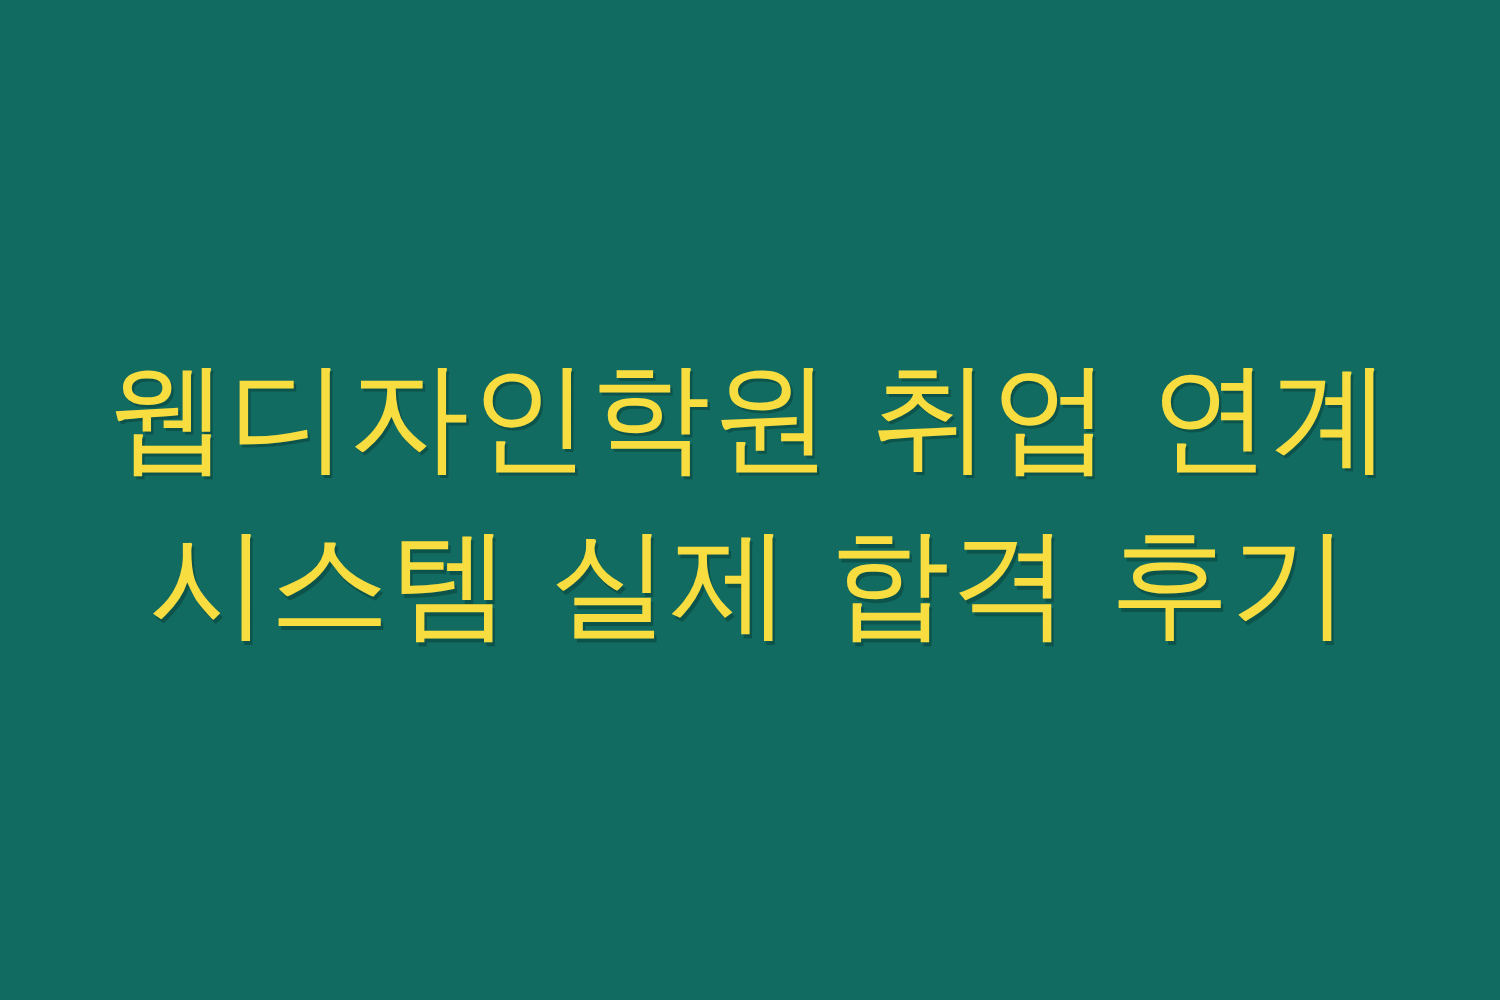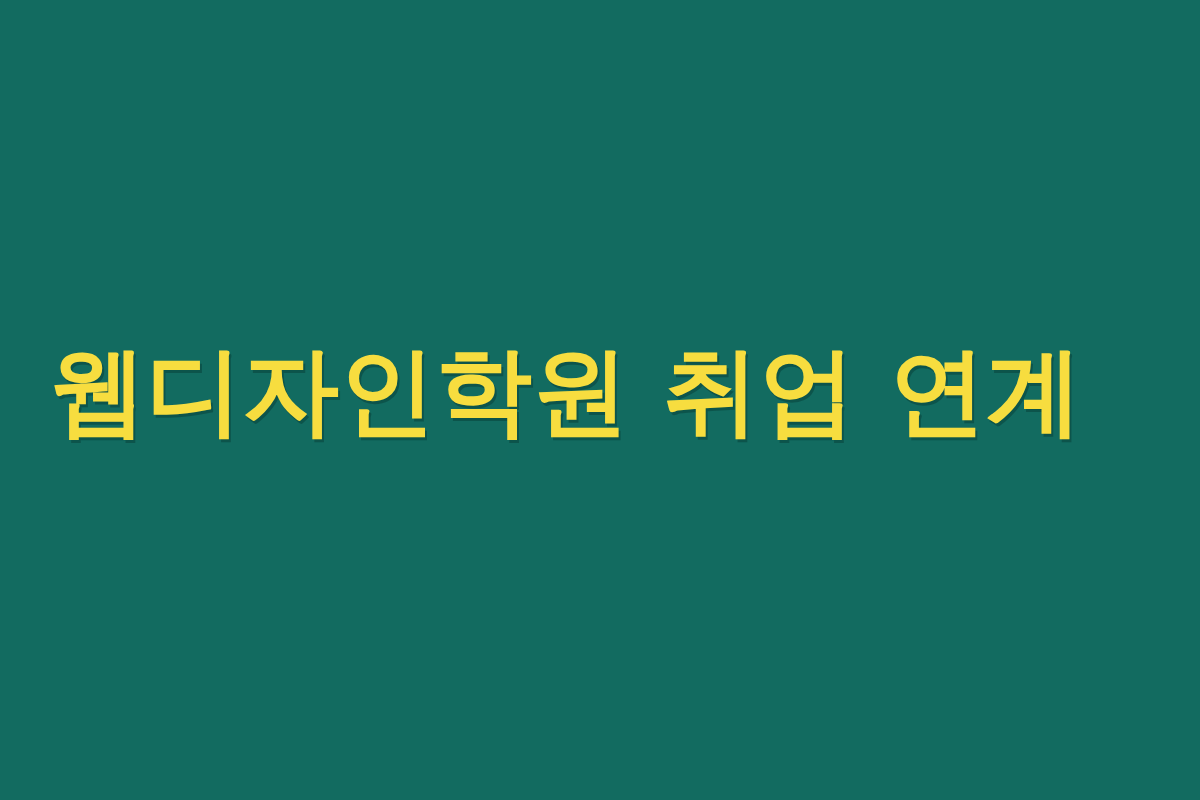--- a/index.html
+++ b/index.html
@@ -20,24 +20,25 @@
     height: 800px;
     background-color: #126B60;
     display: flex;
     align-items: center;
     justify-content: center;
     box-sizing: border-box;
   }
 
   #headline {
     width: 1100px;
+    text-align: center;
     line-height: 1.22;
     color: #F7DD3F;
     font-size: 96px;
-    font-weight: 700;
+    font-weight: 400;
     letter-spacing: 0.5px;
     text-shadow: 2px 3px 0 rgba(6, 58, 51, 0.45);
     -webkit-font-smoothing: antialiased;
   }
 
   #headline .line {
     display: block;
     white-space: nowrap;
   }
 
@@ -47,16 +48,17 @@
 </style>
 </head>
 <body>
 
 <div id="banner" style="background-color: rgb(18, 107, 96);">
 
   <div id="headline" style="color: rgb(247, 221, 63); text-shadow: rgba(6, 58, 51, 0.45) 2px 3px 0px;">
 
     <span class="line line-1">웹디자인학원 취업 연계</span>
 
+    <span class="line line-2">시스템 실제 합격 후기</span>
 
   </div>
 
 </div>
 
 </body></html>

